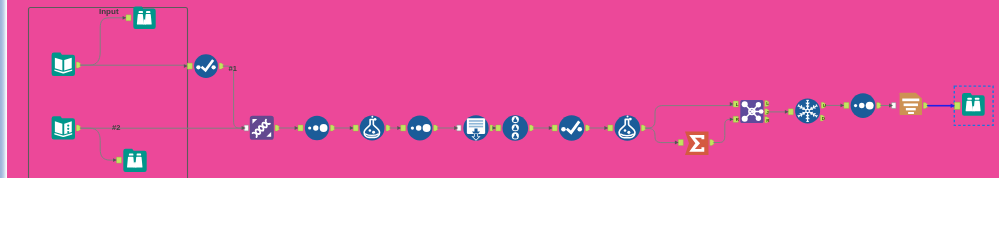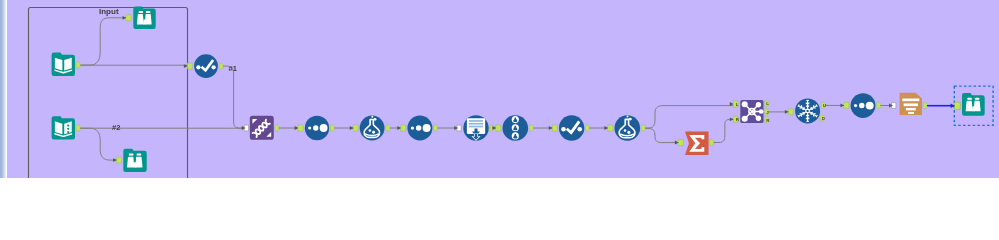--- a/index.html
+++ b/index.html
@@ -1,19 +1,19 @@
 <!DOCTYPE html>
 <html><head>
 <meta charset="utf-8">
 <title>Workflow Canvas</title>
 <style>
   html,body{margin:0;padding:0;}
   body{width:999px;height:178px;background:#ffffff;overflow:hidden;
        font-family:"Liberation Sans", sans-serif;}
-  #canvas{position:relative;width:999px;height:178px;background:#c4b5fd;overflow:hidden;}
+  #canvas{position:relative;width:999px;height:178px;background:#ec4899;overflow:hidden;}
   .left-edge{position:absolute;left:0;top:0;width:7px;height:178px;
      background:linear-gradient(to right,#9cb1d8 0%,#a6b9dd 24%,#c4d1e9 55%,#eef2f9 82%,#ffffff 100%);}
   svg.layer{position:absolute;left:0;top:0;width:999px;height:178px;display:block;}
   .conn-label{position:absolute;white-space:nowrap;line-height:1;font-weight:bold;
      color:#3d3d3d;font-family:"Liberation Sans", sans-serif;}
   text.anchor-label{font-family:"Liberation Sans", sans-serif;font-size:4.4px;
      font-weight:bold;fill:#3a4a12;}
 </style>
 </head>
 <body>

